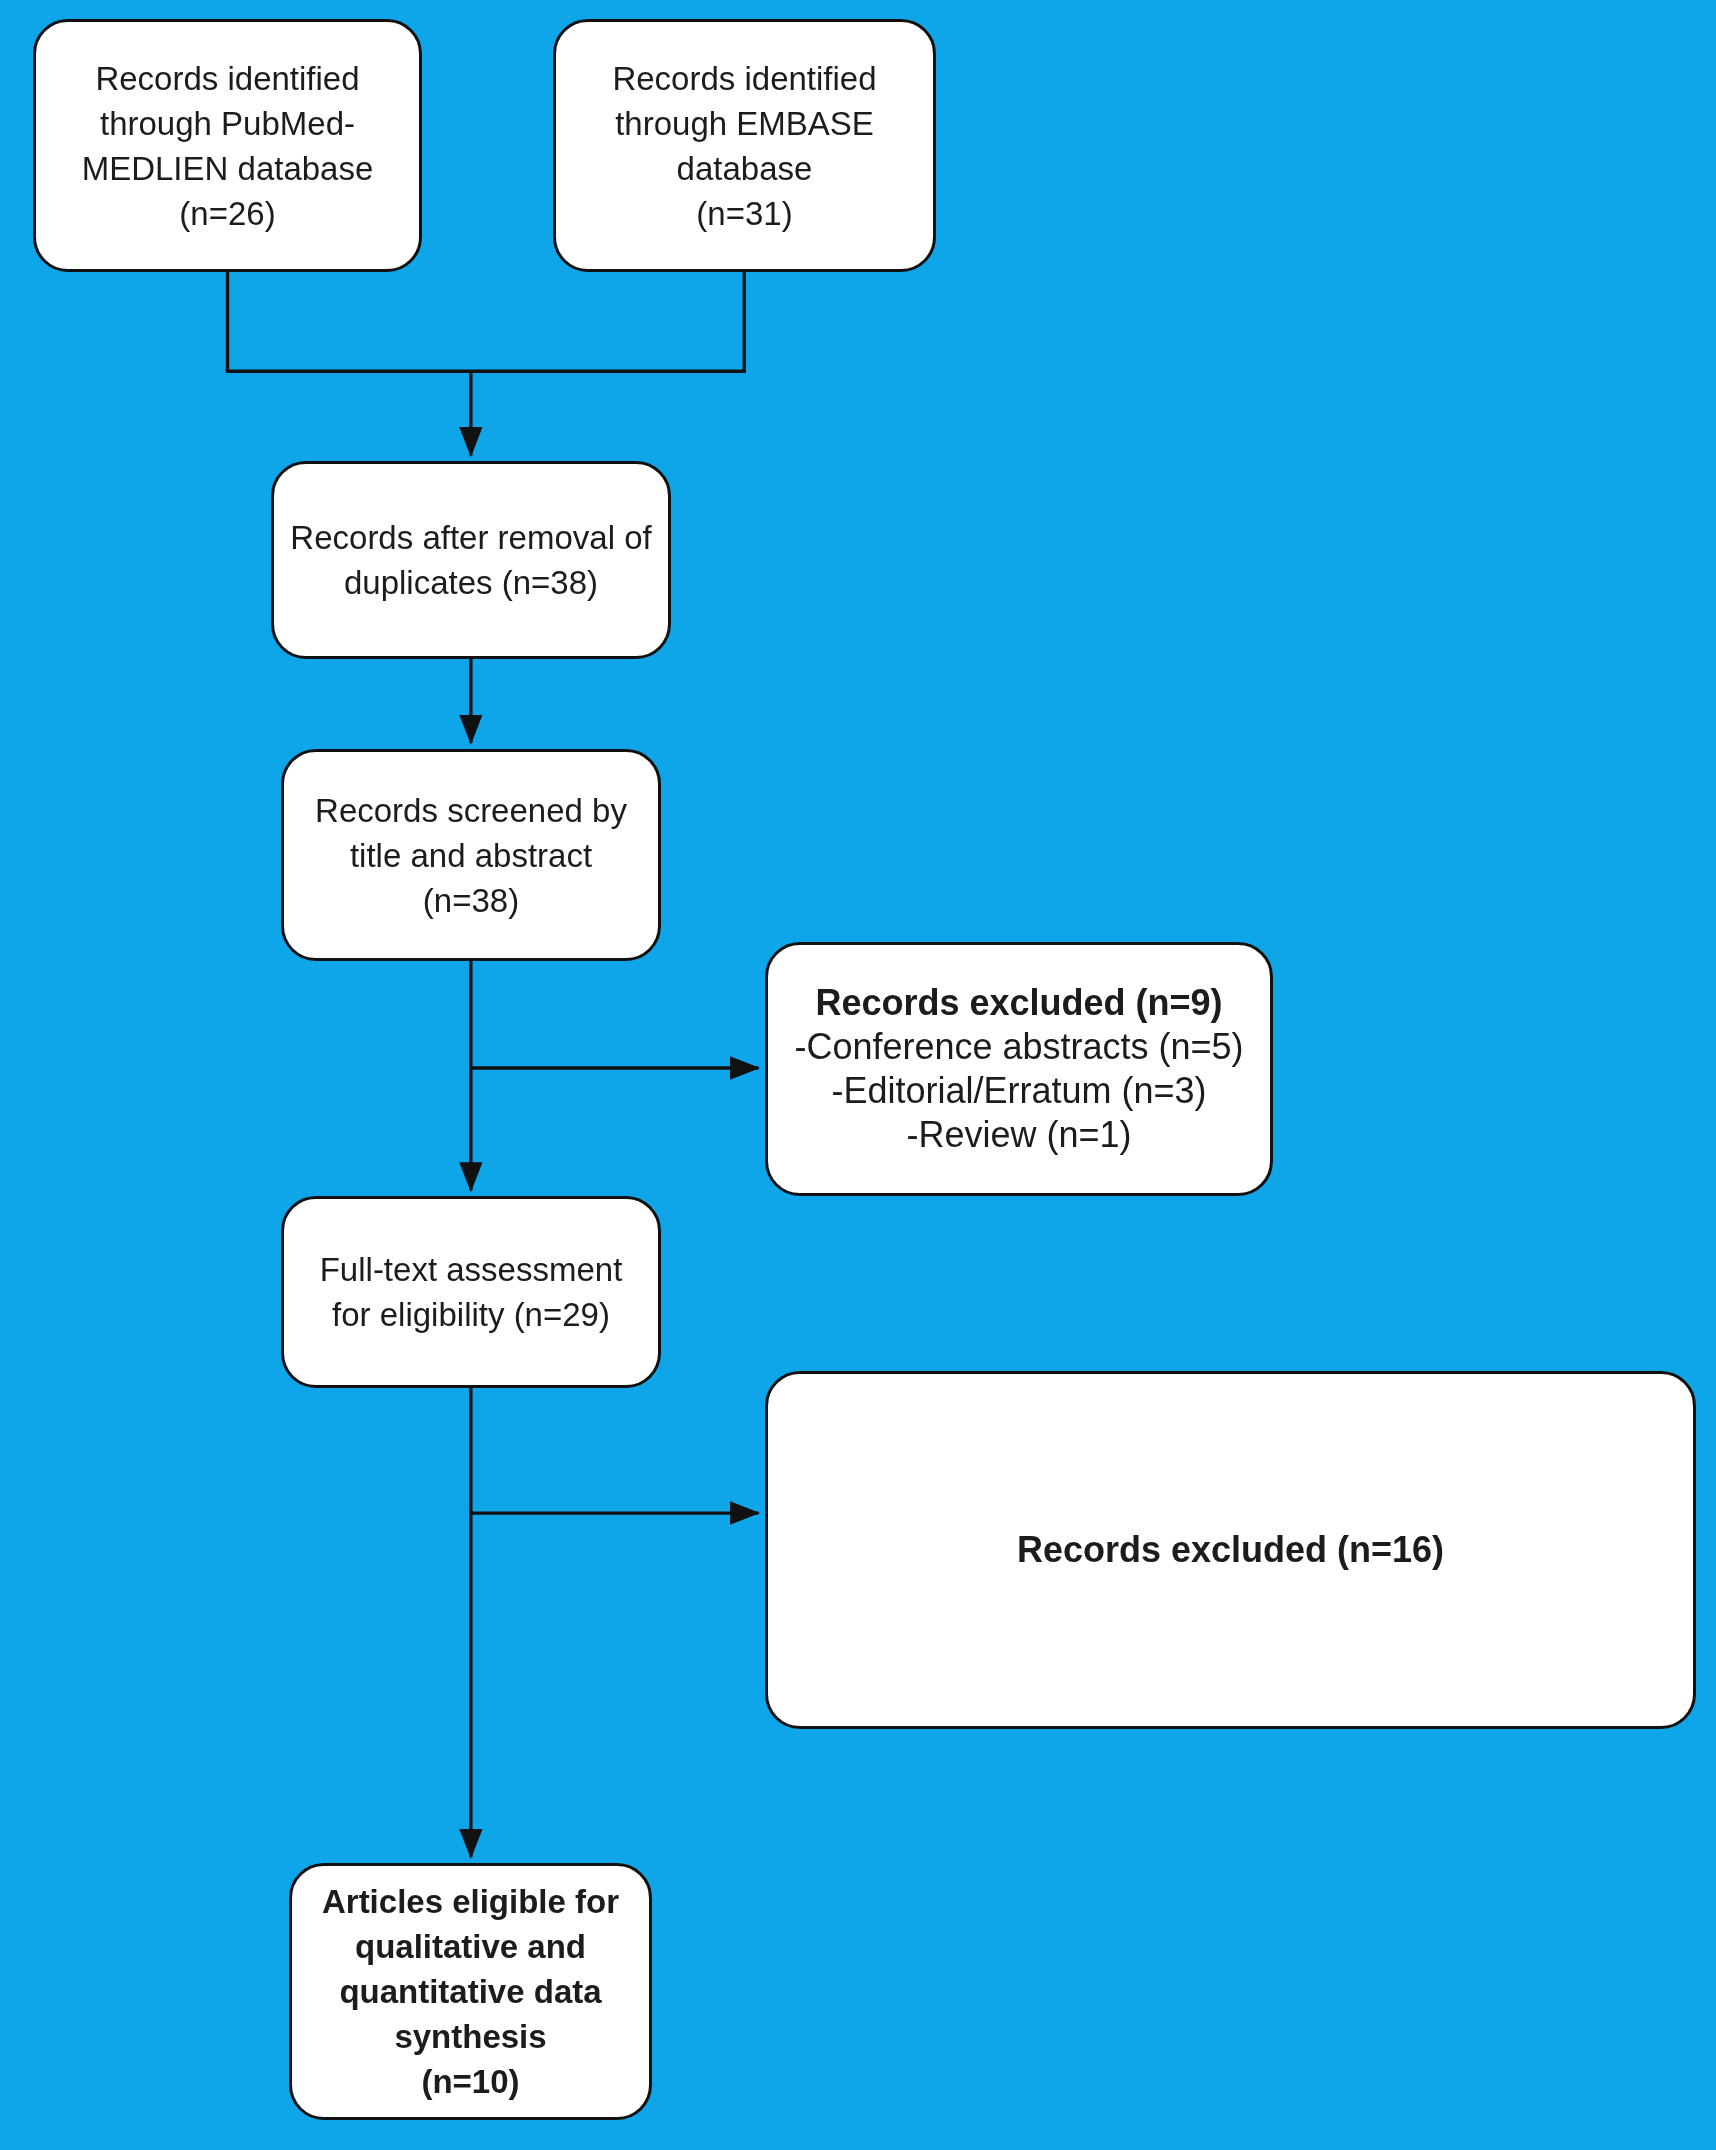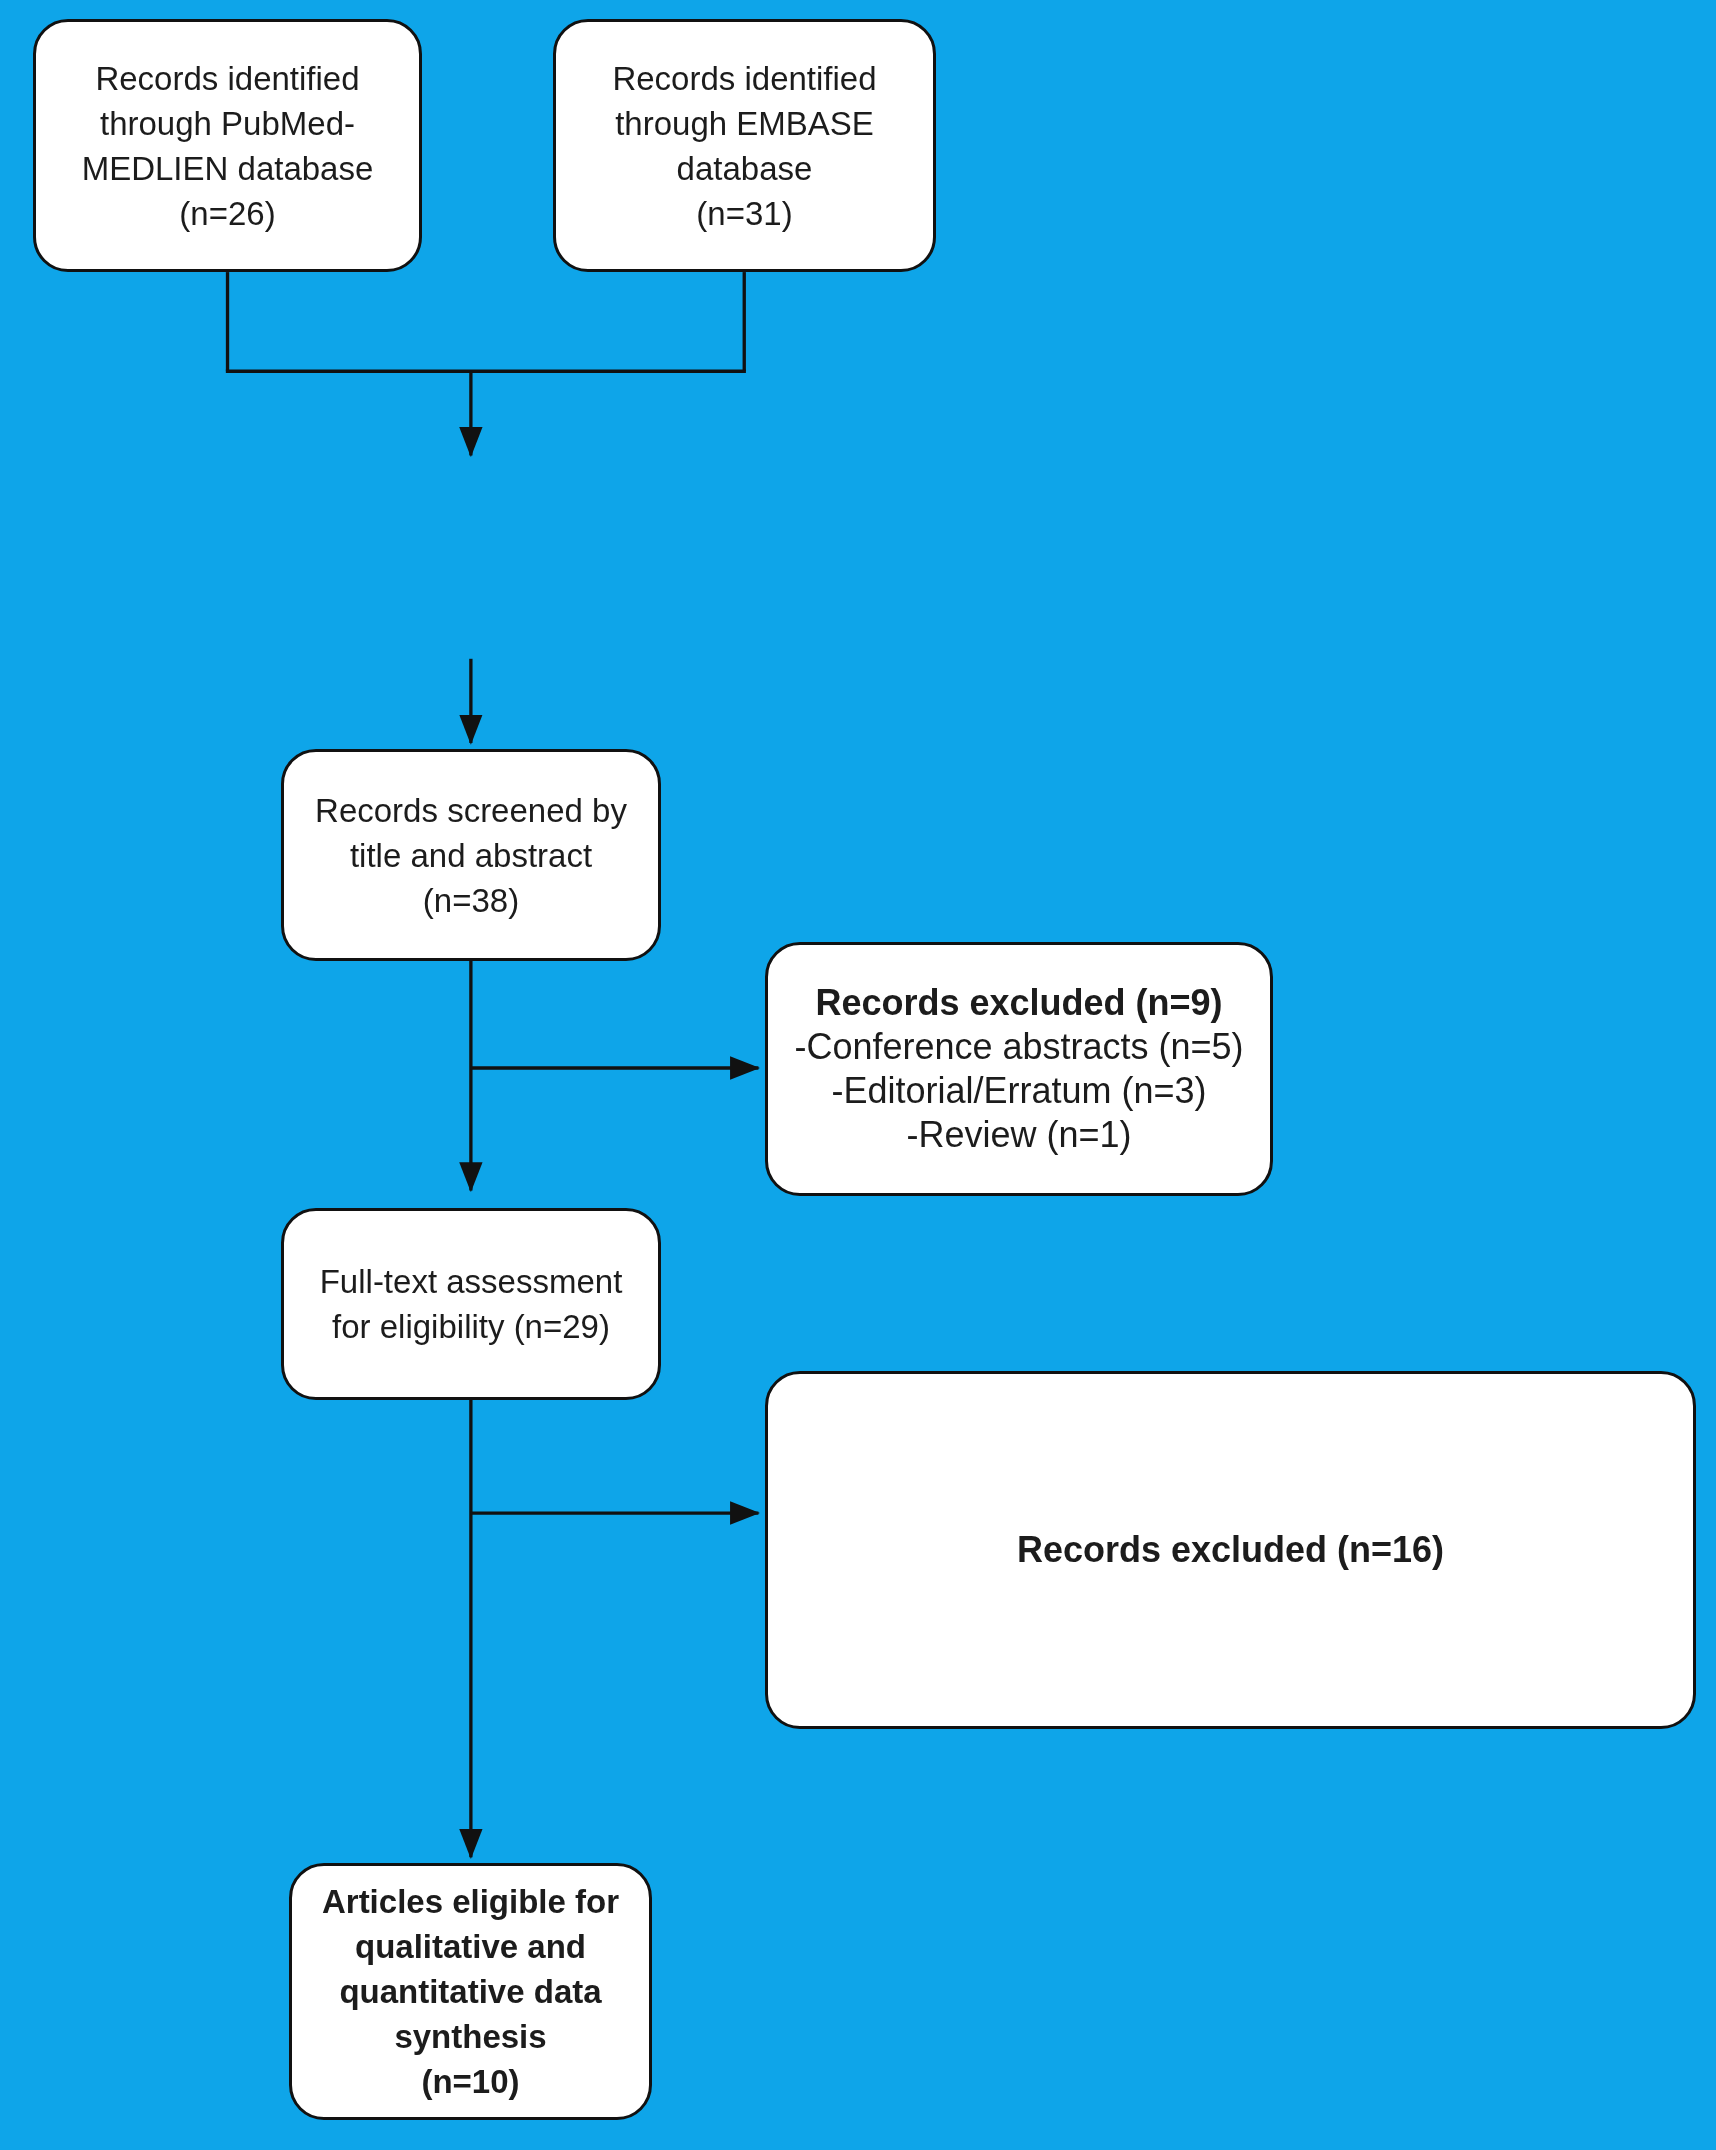--- a/index.html
+++ b/index.html
@@ -86,35 +86,39 @@
 (n=26)</div>
   </div>
 
   <div class="box" style="left:553px; top:19px; width:383px; height:253px;">
     <div class="box-text">Records identified
 through EMBASE
 database
 (n=31)</div>
   </div>
 
+  <div class="box" style="left:271px; top:461px; width:400px; height:198px;">
+    <div class="box-text">Records after removal of
+duplicates (n=38)</div>
+  </div>
 
   <div class="box" style="left:281px; top:749px; width:380px; height:212px;">
     <div class="box-text">Records screened by
 title and abstract
 (n=38)</div>
   </div>
 
   <div class="box excl" style="left:765px; top:942px; width:508px; height:254px;">
     <div class="box-title">Records excluded (n=9)</div>
     <div class="box-text">-Conference abstracts (n=5)
 -Editorial/Erratum (n=3)
 -Review (n=1)</div>
   </div>
 
-  <div class="box" style="left:281px; top:1196px; width:380px; height:192px;margin-top:12px;">
+  <div class="box" style="left:281px; top:1196px; width:380px; height:192px;">
     <div class="box-text">Full-text assessment
 for eligibility (n=29)</div>
   </div>
 
   <div class="box excl" style="left:765px; top:1371px; width:931px; height:358px;">
     <div class="box-title">Records excluded (n=16)</div>
   </div>
 
   <div class="box" style="left:289px; top:1863px; width:363px; height:257px;font-weight:bold;">
     <div class="box-text">Articles eligible for

